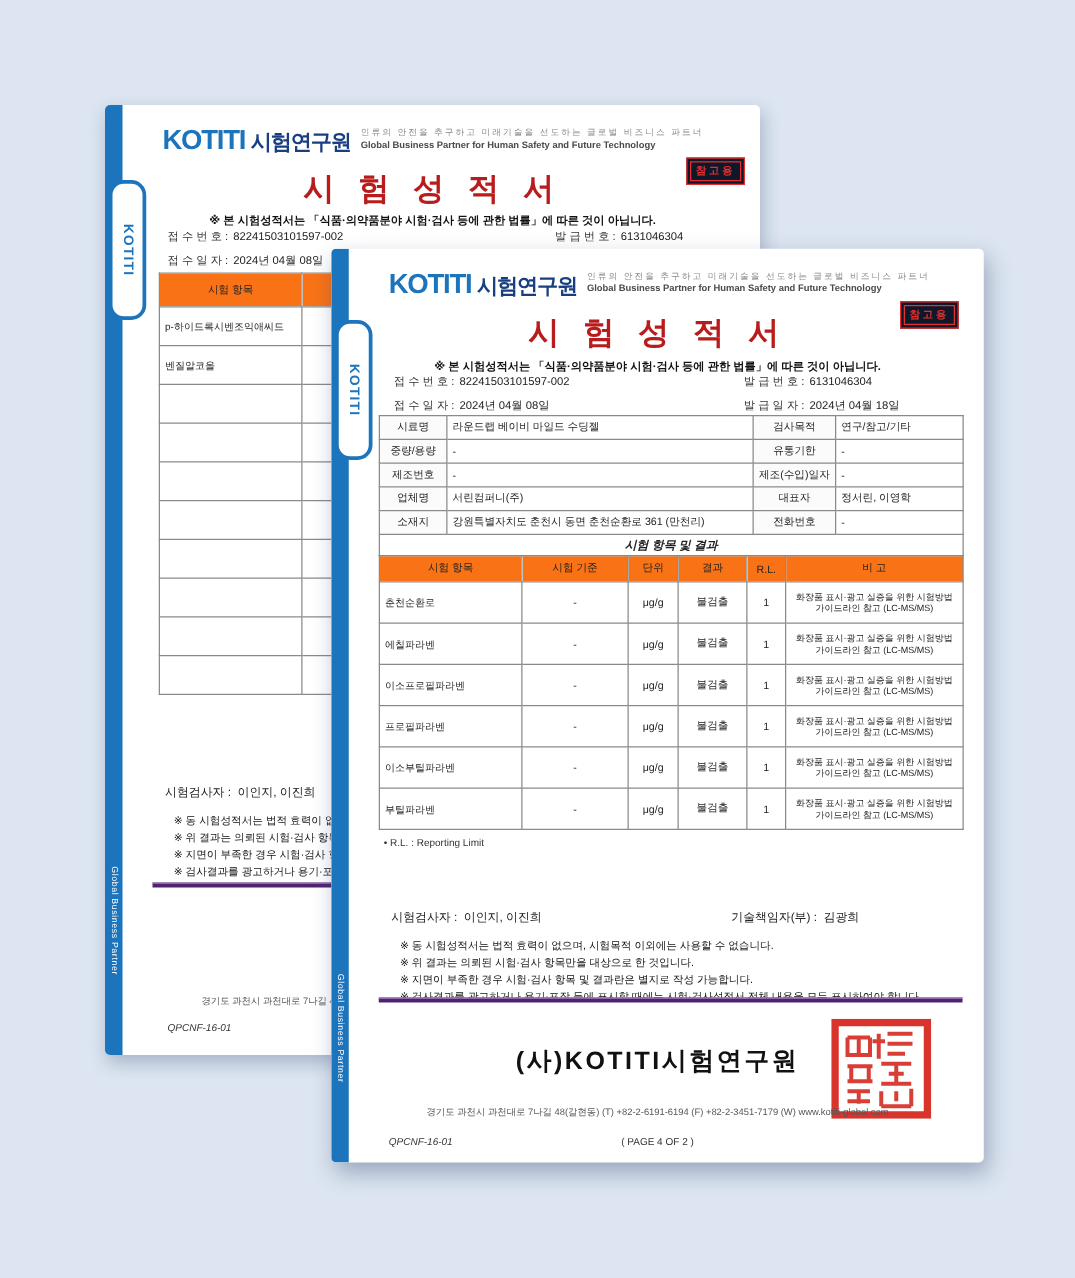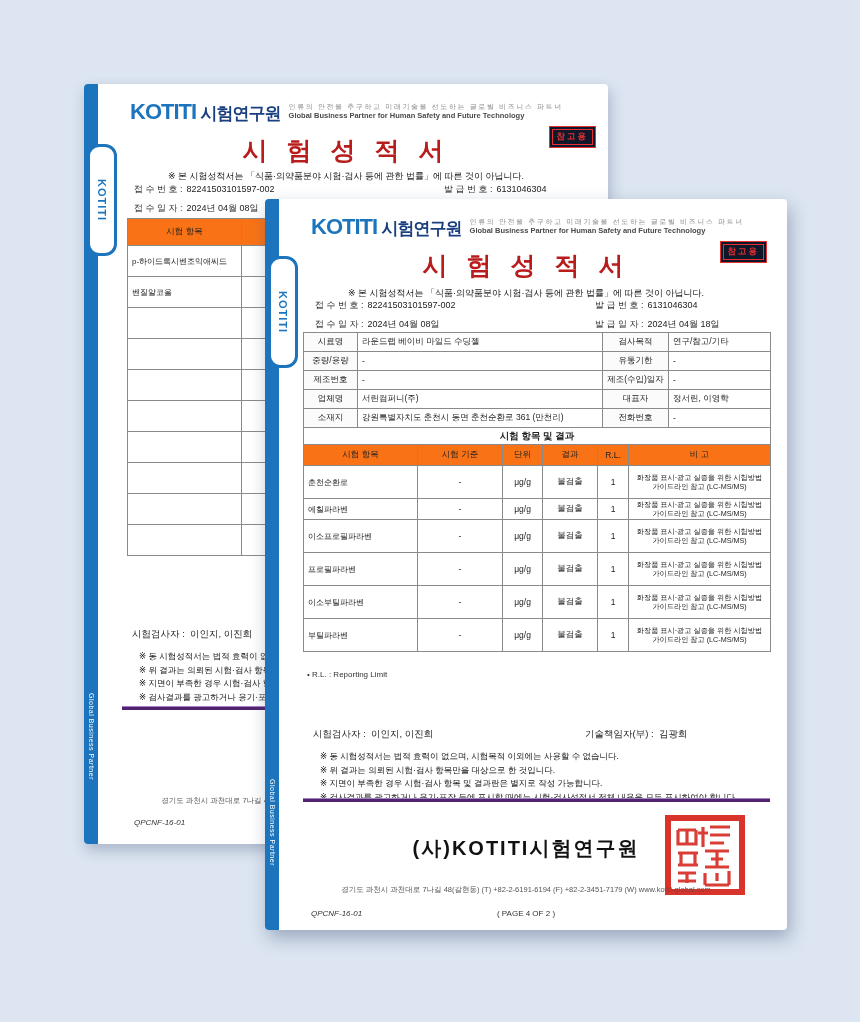--- a/index.html
+++ b/index.html
@@ -43,21 +43,21 @@
   .taglines{padding-top:3px;}
   .tag-ko{font-size:7px;color:#8a8a8a;letter-spacing:1.6px;line-height:9px;}
   .tag-en{font-size:7.5px;color:#4a4a4a;font-weight:bold;line-height:10px;}
 
   .doc-title{position:absolute;left:0;right:0;top:50px;text-align:center;
     font-size:25px;font-weight:bold;color:#b91c1c;letter-spacing:6px;}
   .refbox{position:absolute;top:42px;border:1px solid #e5302f;padding:2px;background:#0f172a;}
   .refbox span{display:block;border:1px solid #e5302f;color:#e5302f;font-size:8.5px;
     font-weight:bold;letter-spacing:2px;padding:1px 4px;}
   .disclaimer{position:absolute;left:0;right:0;text-align:center;
-    font-size:9px;font-weight:normal;color:#111;white-space:nowrap;}
+    font-size:9px;font-weight:bold;color:#111;white-space:nowrap;}
 
   .recrow{position:absolute;font-size:9px;color:#222;white-space:nowrap;}
   .recrow b{font-weight:normal;color:#333;}
   .recrow .val{margin-left:4px;}
 
   table{border-collapse:collapse;table-layout:fixed;}
   .doctable{position:absolute;border:1.5px solid #444;}
   .doctable td,.doctable th{border:1px solid #8a8a8a;font-weight:normal;
     font-size:8.5px;padding:1px 4px;overflow:hidden;}
   .doctable .lbl{text-align:center;background:#fbfbfb;}
@@ -260,21 +260,21 @@
         <td class="val">서린컴퍼니(주)</td>
         <td class="lbl">대표자</td>
         <td class="val">정서린, 이영학</td>
       </tr>
       <tr style="height:19px;">
         <td class="lbl">소재지</td>
         <td class="val">강원특별자치도 춘천시 동면 춘천순환로 361 (만천리)</td>
         <td class="lbl">전화번호</td>
         <td class="val">-</td>
       </tr>
-      <tr class="section-row" style="height:17px;">
+      <tr class="section-row" style="height:17px;font-style:italic;">
         <td colspan="4">시험 항목 및 결과</td>
       </tr>
     </tbody>
       </table>
 
     <table class="doctable" style="left:38px;top:245px;width:467px;">
       <colgroup>
           <col style="width:114px;">
           <col style="width:85px;">
           <col style="width:40px;">
@@ -292,21 +292,21 @@
         <td>비 고</td>
       </tr>
       <tr class="rrow" style="height:33px;">
         <td class="item">춘천순환로</td>
         <td>-</td>
         <td>μg/g</td>
         <td>불검출</td>
         <td>1</td>
         <td class="remark">화장품 표시·광고 실증을 위한 시험방법 가이드라인 참고 (LC-MS/MS)</td>
       </tr>
-      <tr class="rrow" style="height:21px;">
+      <tr class="rrow" style="height:33px;">
         <td class="item">에칠파라벤</td>
         <td>-</td>
         <td>μg/g</td>
         <td>불검출</td>
         <td>1</td>
         <td class="remark">화장품 표시·광고 실증을 위한 시험방법 가이드라인 참고 (LC-MS/MS)</td>
       </tr>
       <tr class="rrow" style="height:33px;">
         <td class="item">이소프로필파라벤</td>
         <td>-</td>

